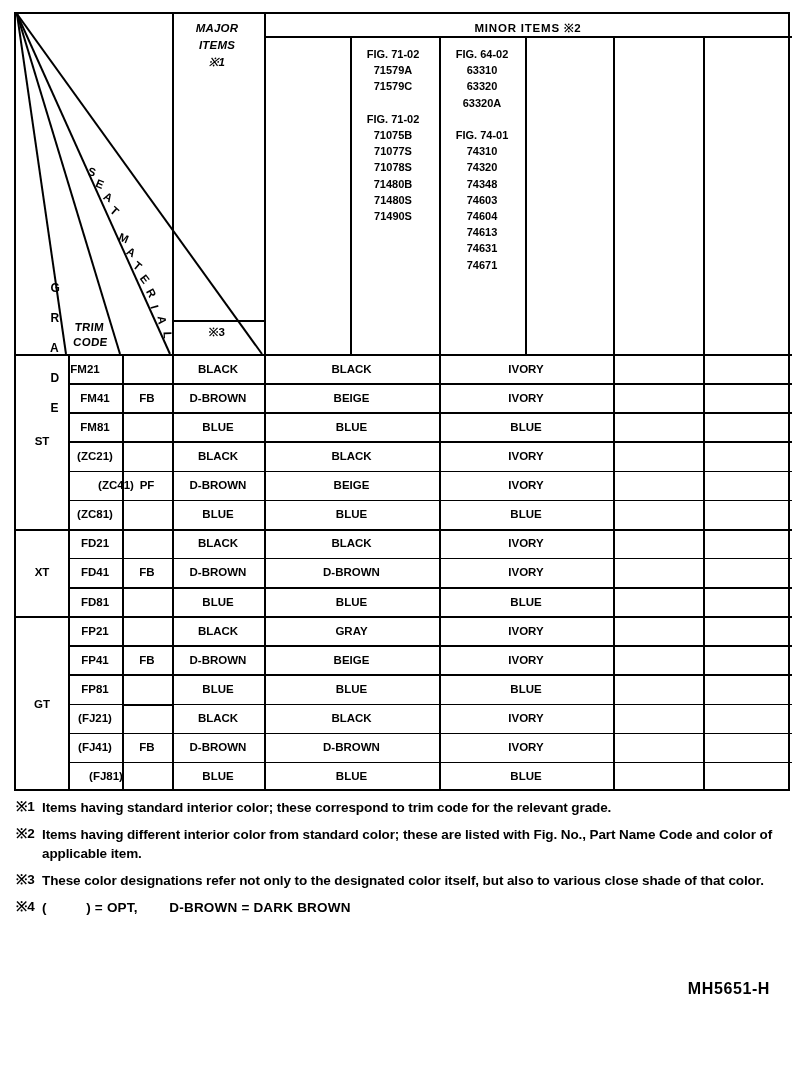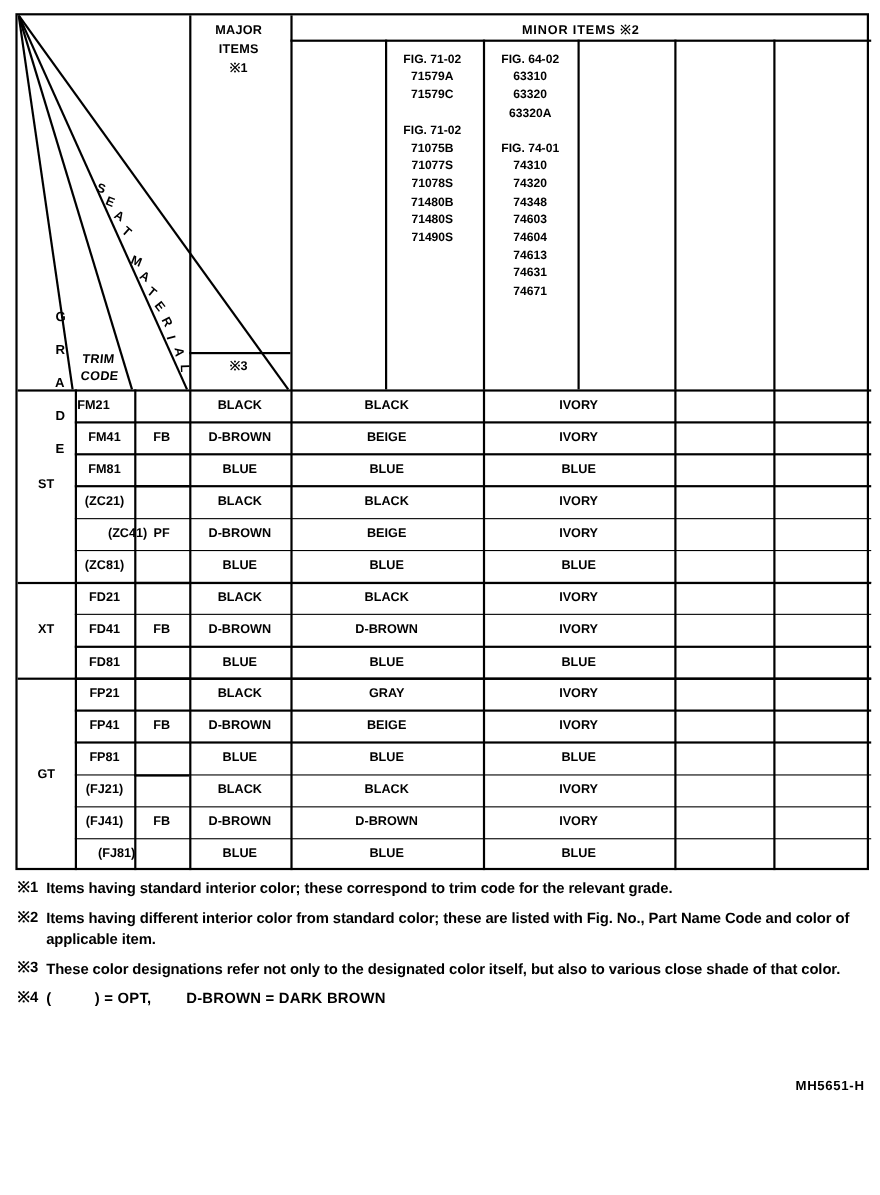--- a/index.html
+++ b/index.html
@@ -139,23 +139,23 @@
   .note-text {
     font-size: 13.5px;
     line-height: 19px;
     font-weight: bold;
     letter-spacing: -0.1px;
   }
   #note4 .note-text { letter-spacing: 0.2px; }
 
   #doc-code {
     position: absolute;
-    right: 14px;
+    right: 30px;
     top: 980px;
-    font-size: 12px;
+    font-size: 16px;
     font-weight: bold;
     letter-spacing: 0.6px;
   }
 </style>
 </head>
 <body>
 
 <div id="table-frame">
 
   <div id="corner-block">
@@ -185,21 +185,21 @@
     <span class="diag-letter" style="left:103px; top:218px; transform:rotate(22deg);">M</span>
     <span class="diag-letter" style="left:111px; top:232px; transform:rotate(30deg);">A</span>
     <span class="diag-letter" style="left:118px; top:246px; transform:rotate(40deg);">T</span>
     <span class="diag-letter" style="left:125px; top:259px; transform:rotate(52deg);">E</span>
     <span class="diag-letter" style="left:131px; top:273px; transform:rotate(62deg);">R</span>
     <span class="diag-letter" style="left:137px; top:287px; transform:rotate(74deg);">I</span>
     <span class="diag-letter" style="left:142px; top:300px; transform:rotate(82deg);">A</span>
     <span class="diag-letter" style="left:148px; top:315px; transform:rotate(88deg);">L</span>
   </div>
 
-  <div class="hdr hdr-major" style="white-space: pre-line;">MAJOR
+  <div class="hdr hdr-major" style="white-space: pre-line; font-style: italic;">MAJOR
 ITEMS
 ※1</div>
   <div class="hdr hdr-minor">MINOR  ITEMS ※2</div>
   <div class="hdr hdr-star3">※3</div>
 
   <div class="fig-col" style="left:334px;">FIG. 71-02
 71579A
 71579C
 
 FIG. 71-02

